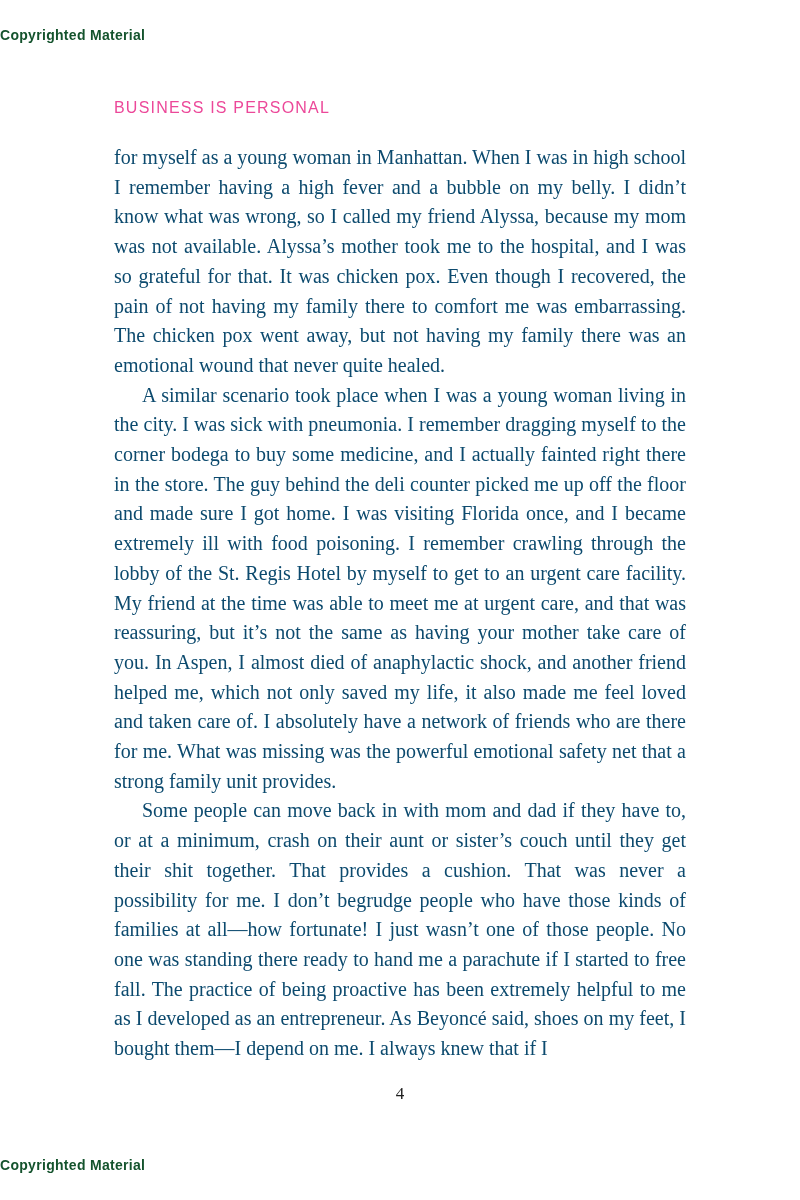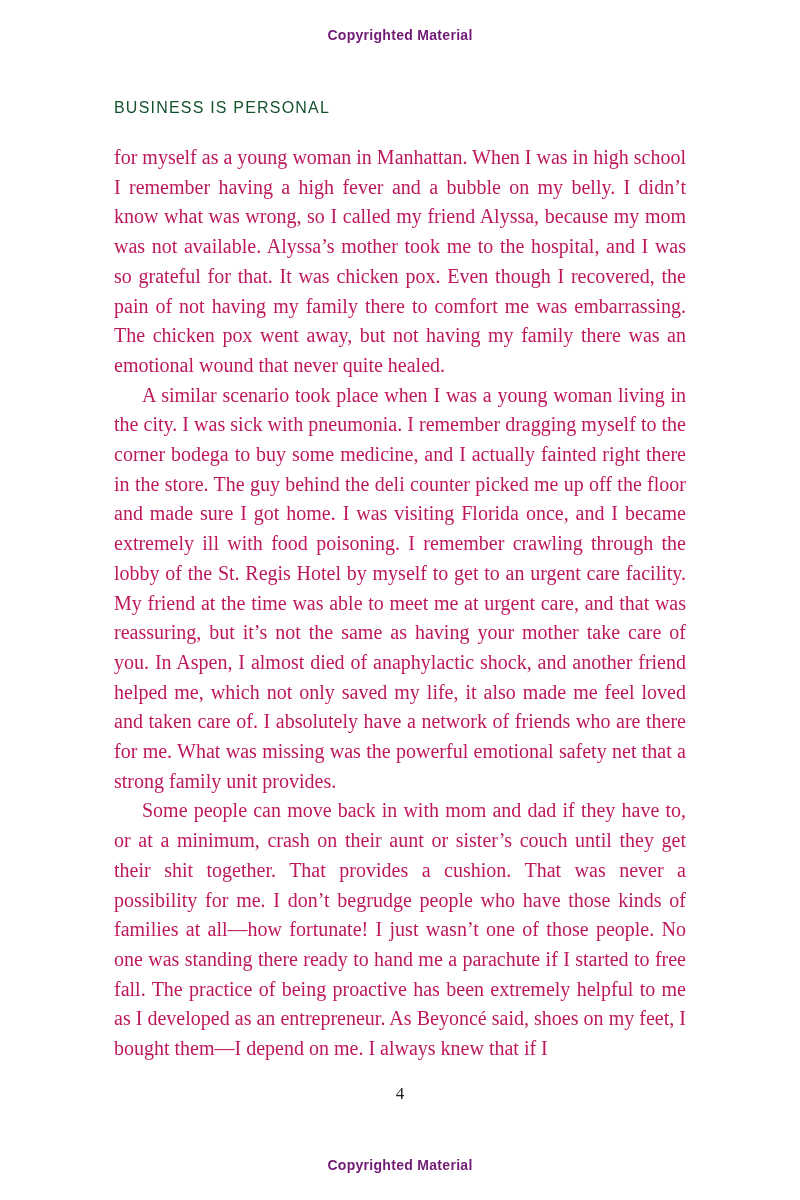--- a/index.html
+++ b/index.html
@@ -12,48 +12,47 @@
     width: 800px;
     height: 1200px;
     background: #ffffff;
     overflow: hidden;
     font-family: "Liberation Serif", serif;
   }
   .notice {
     position: absolute;
     left: 0;
     width: 100%;
-    text-align: center;
     font-family: "Liberation Sans", sans-serif;
     font-size: 14px;
     font-weight: bold;
     letter-spacing: 0.3px;
-    color: #701a75;
+    color: #14532d;
   }
   .notice.top { top: 27px; }
   .notice.bottom { top: 1157px; }
   .running-head {
     position: absolute;
     top: 99px;
     left: 114px;
     font-family: "Liberation Sans", sans-serif;
     font-size: 16px;
     font-weight: normal;
     letter-spacing: 1.2px;
-    color: #14532d;
+    color: #ec4899;
   }
   .body-text {
     position: absolute;
     top: 143px;
     left: 114px;
     width: 572px;
     font-size: 20px;
     line-height: 29.7px;
     text-align: justify;
-    color: #be185d;
+    color: #0c4a6e;
   }
   .body-text p {
     margin: 0;
     padding: 0;
   }
   .body-text p.indent {
     text-indent: 28px;
     font-family: Liberation Serif, serif;
   }
   .page-number {

